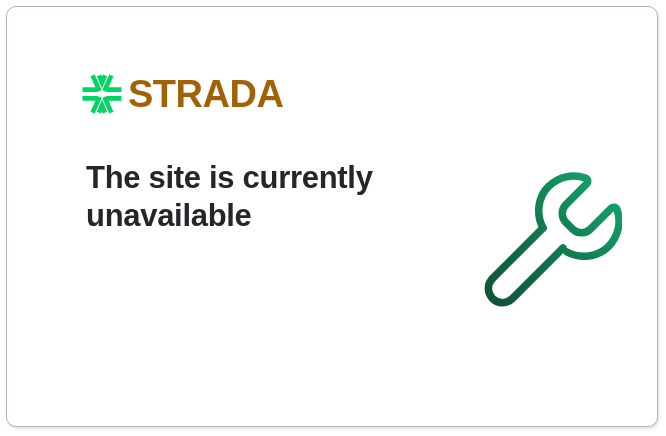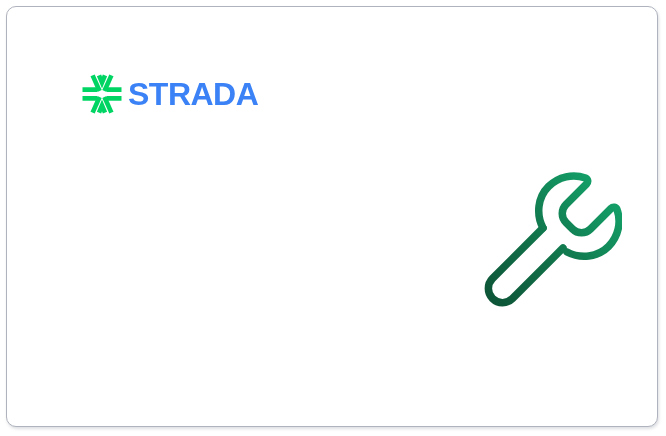--- a/index.html
+++ b/index.html
@@ -48,24 +48,24 @@
   }
   .logo-mark {
     width: 44px;
     height: 44px;
     display: block;
     flex: 0 0 auto;
   }
   .logo-word {
     margin-left: 4px;
     font-family: "Liberation Sans", sans-serif;
-    font-size: 32px;
+    font-size: 38px;
     font-weight: bold;
     letter-spacing: -0.5px;
-    color: #3b82f6;
+    color: #a16207;
     line-height: 1;
     white-space: nowrap;
   }
 
   
   .headline {
     position: absolute;
     left: 79px;
     top: 152px;
     width: 330px;
@@ -130,20 +130,21 @@
 
             <path d="M31.4 40.6 L24.4 25.0"></path>
 
             <path d="M19.0 40.6 L22.0 33.4 L25.0 40.6"></path>
           </g>
         </svg>
       </span>
       <span class="logo-word">STRADA</span>
     </div>
 
+    <h1 class="headline">The site is currently unavailable</h1>
 
 
     <div class="wrench">
       <svg viewBox="0 0 160 160" xmlns="http://www.w3.org/2000/svg" aria-hidden="true">
         <defs>
           <linearGradient id="wrenchGrad" x1="12" y1="148" x2="150" y2="16" gradientUnits="userSpaceOnUse">
             <stop offset="0" stop-color="#0d4f34"></stop>
             <stop offset="0.45" stop-color="#117149"></stop>
             <stop offset="1" stop-color="#14a86d"></stop>
           </linearGradient>

